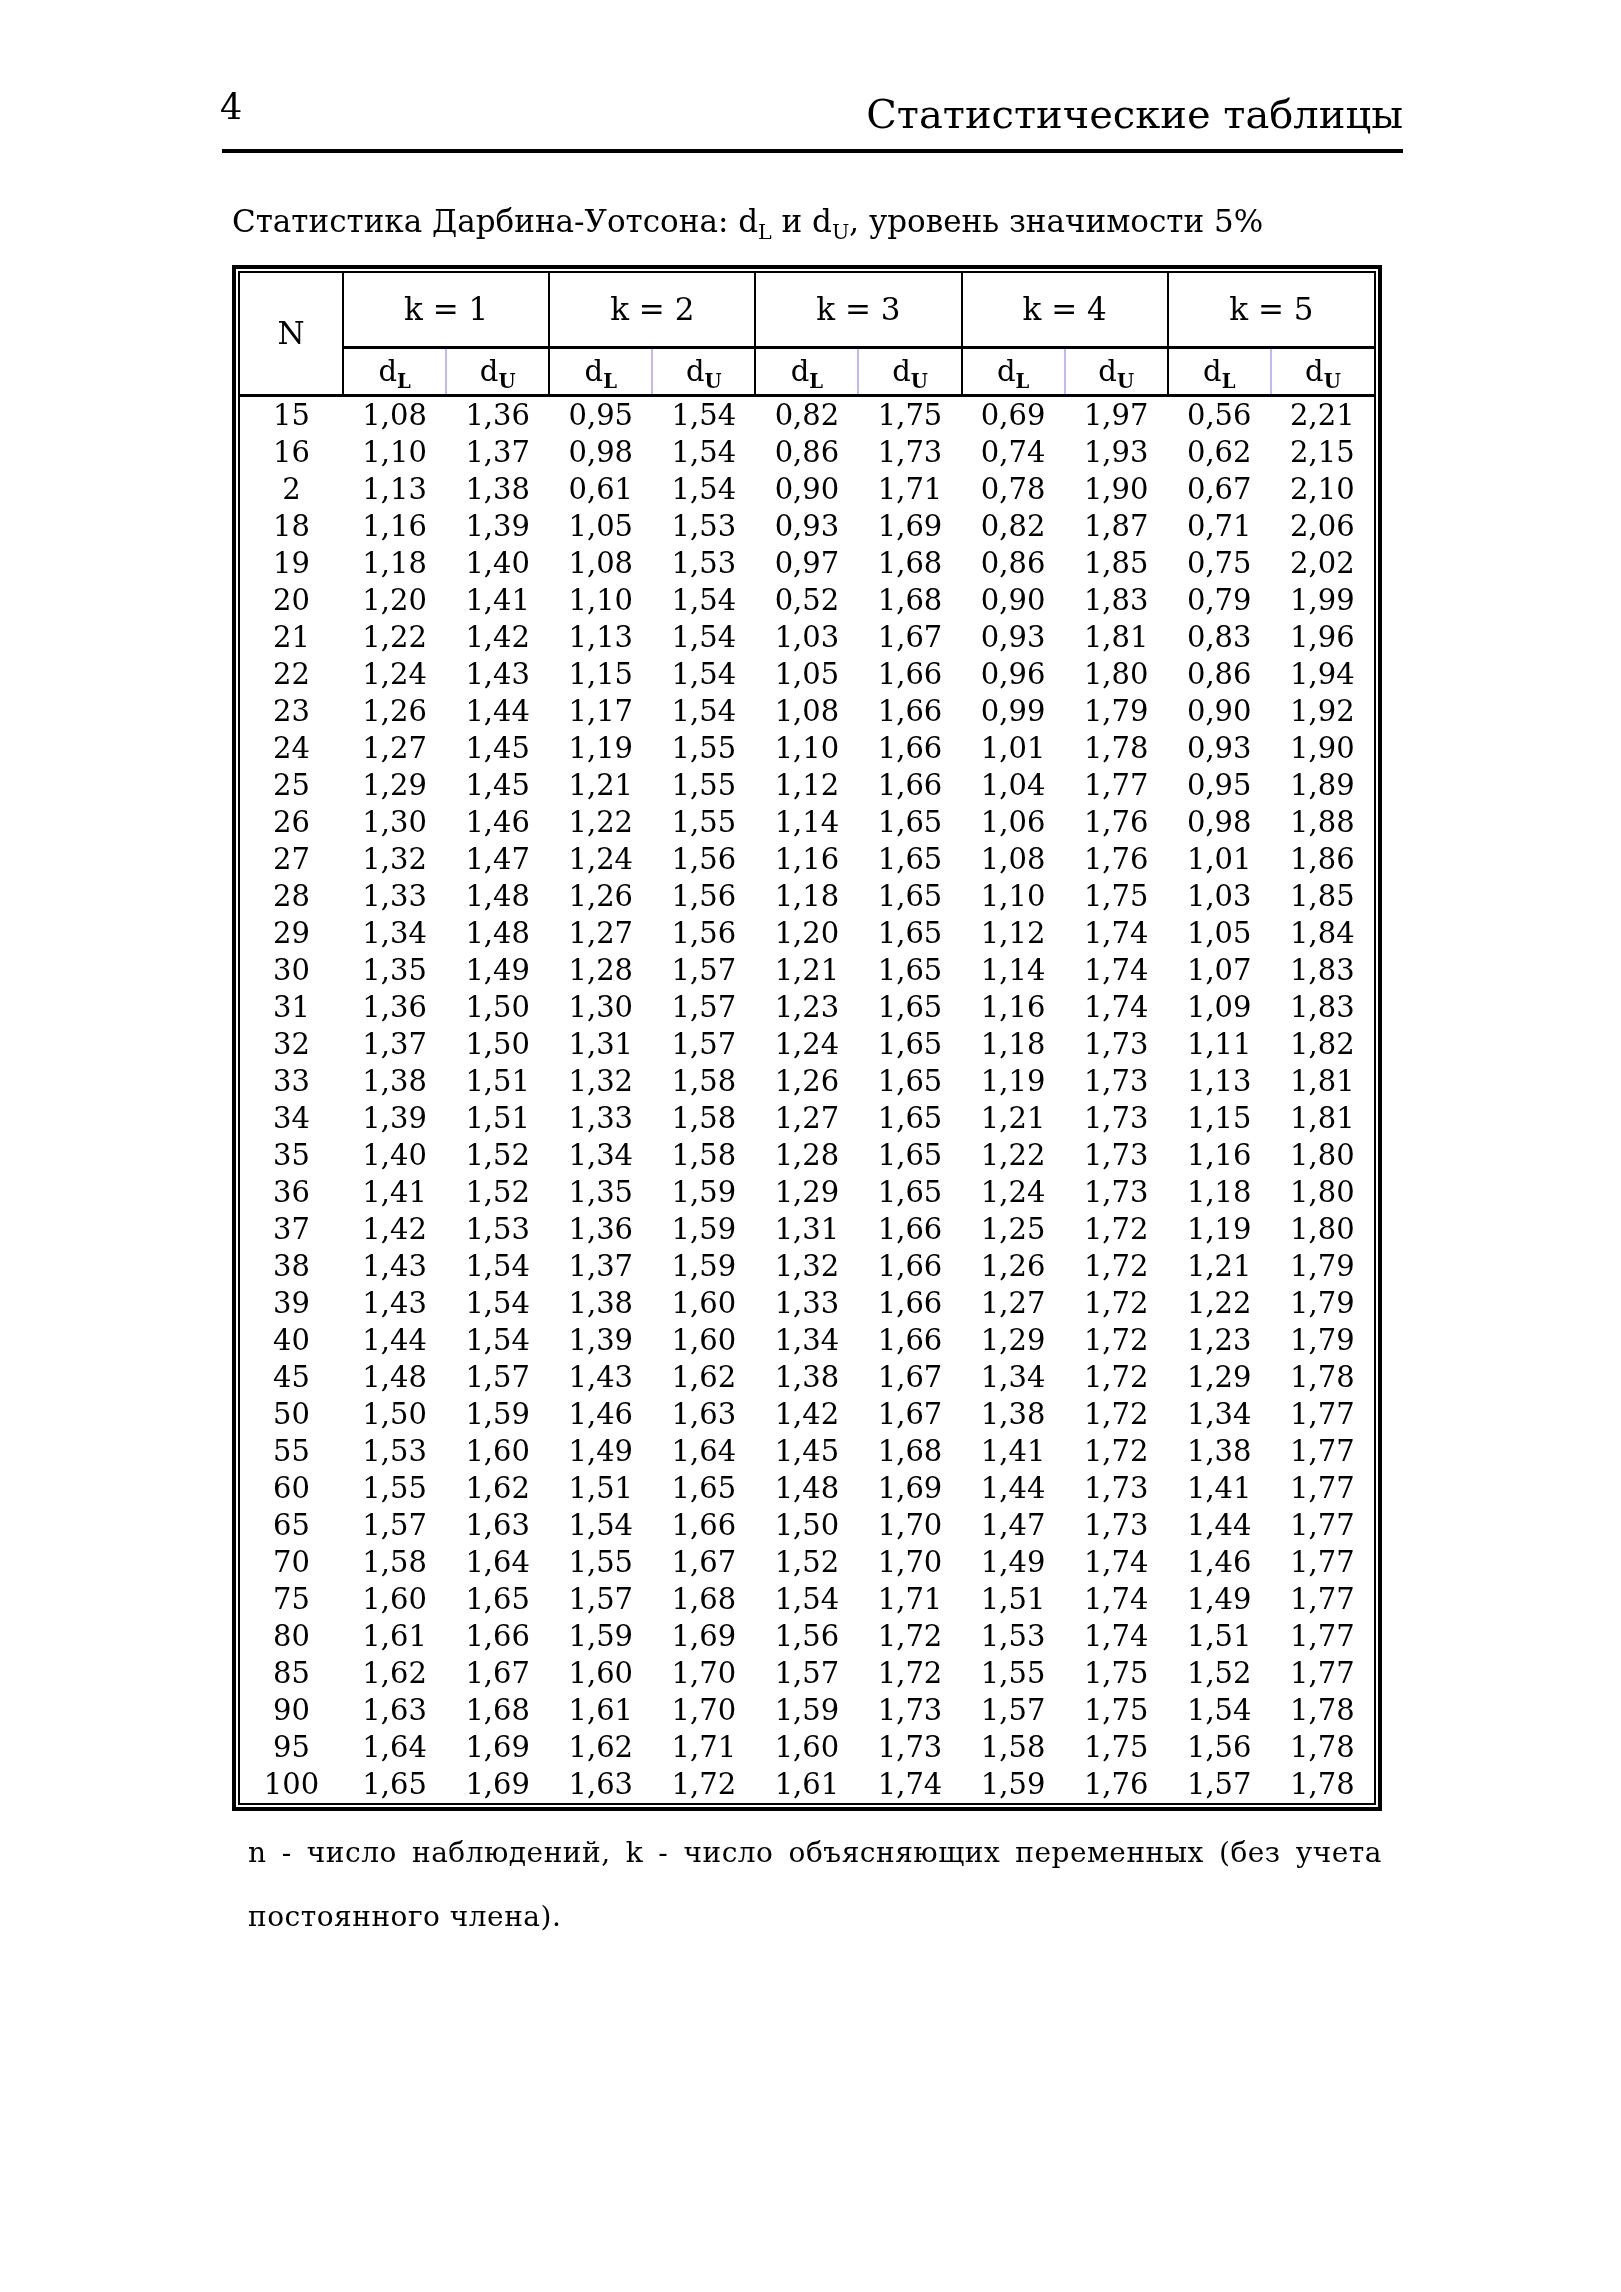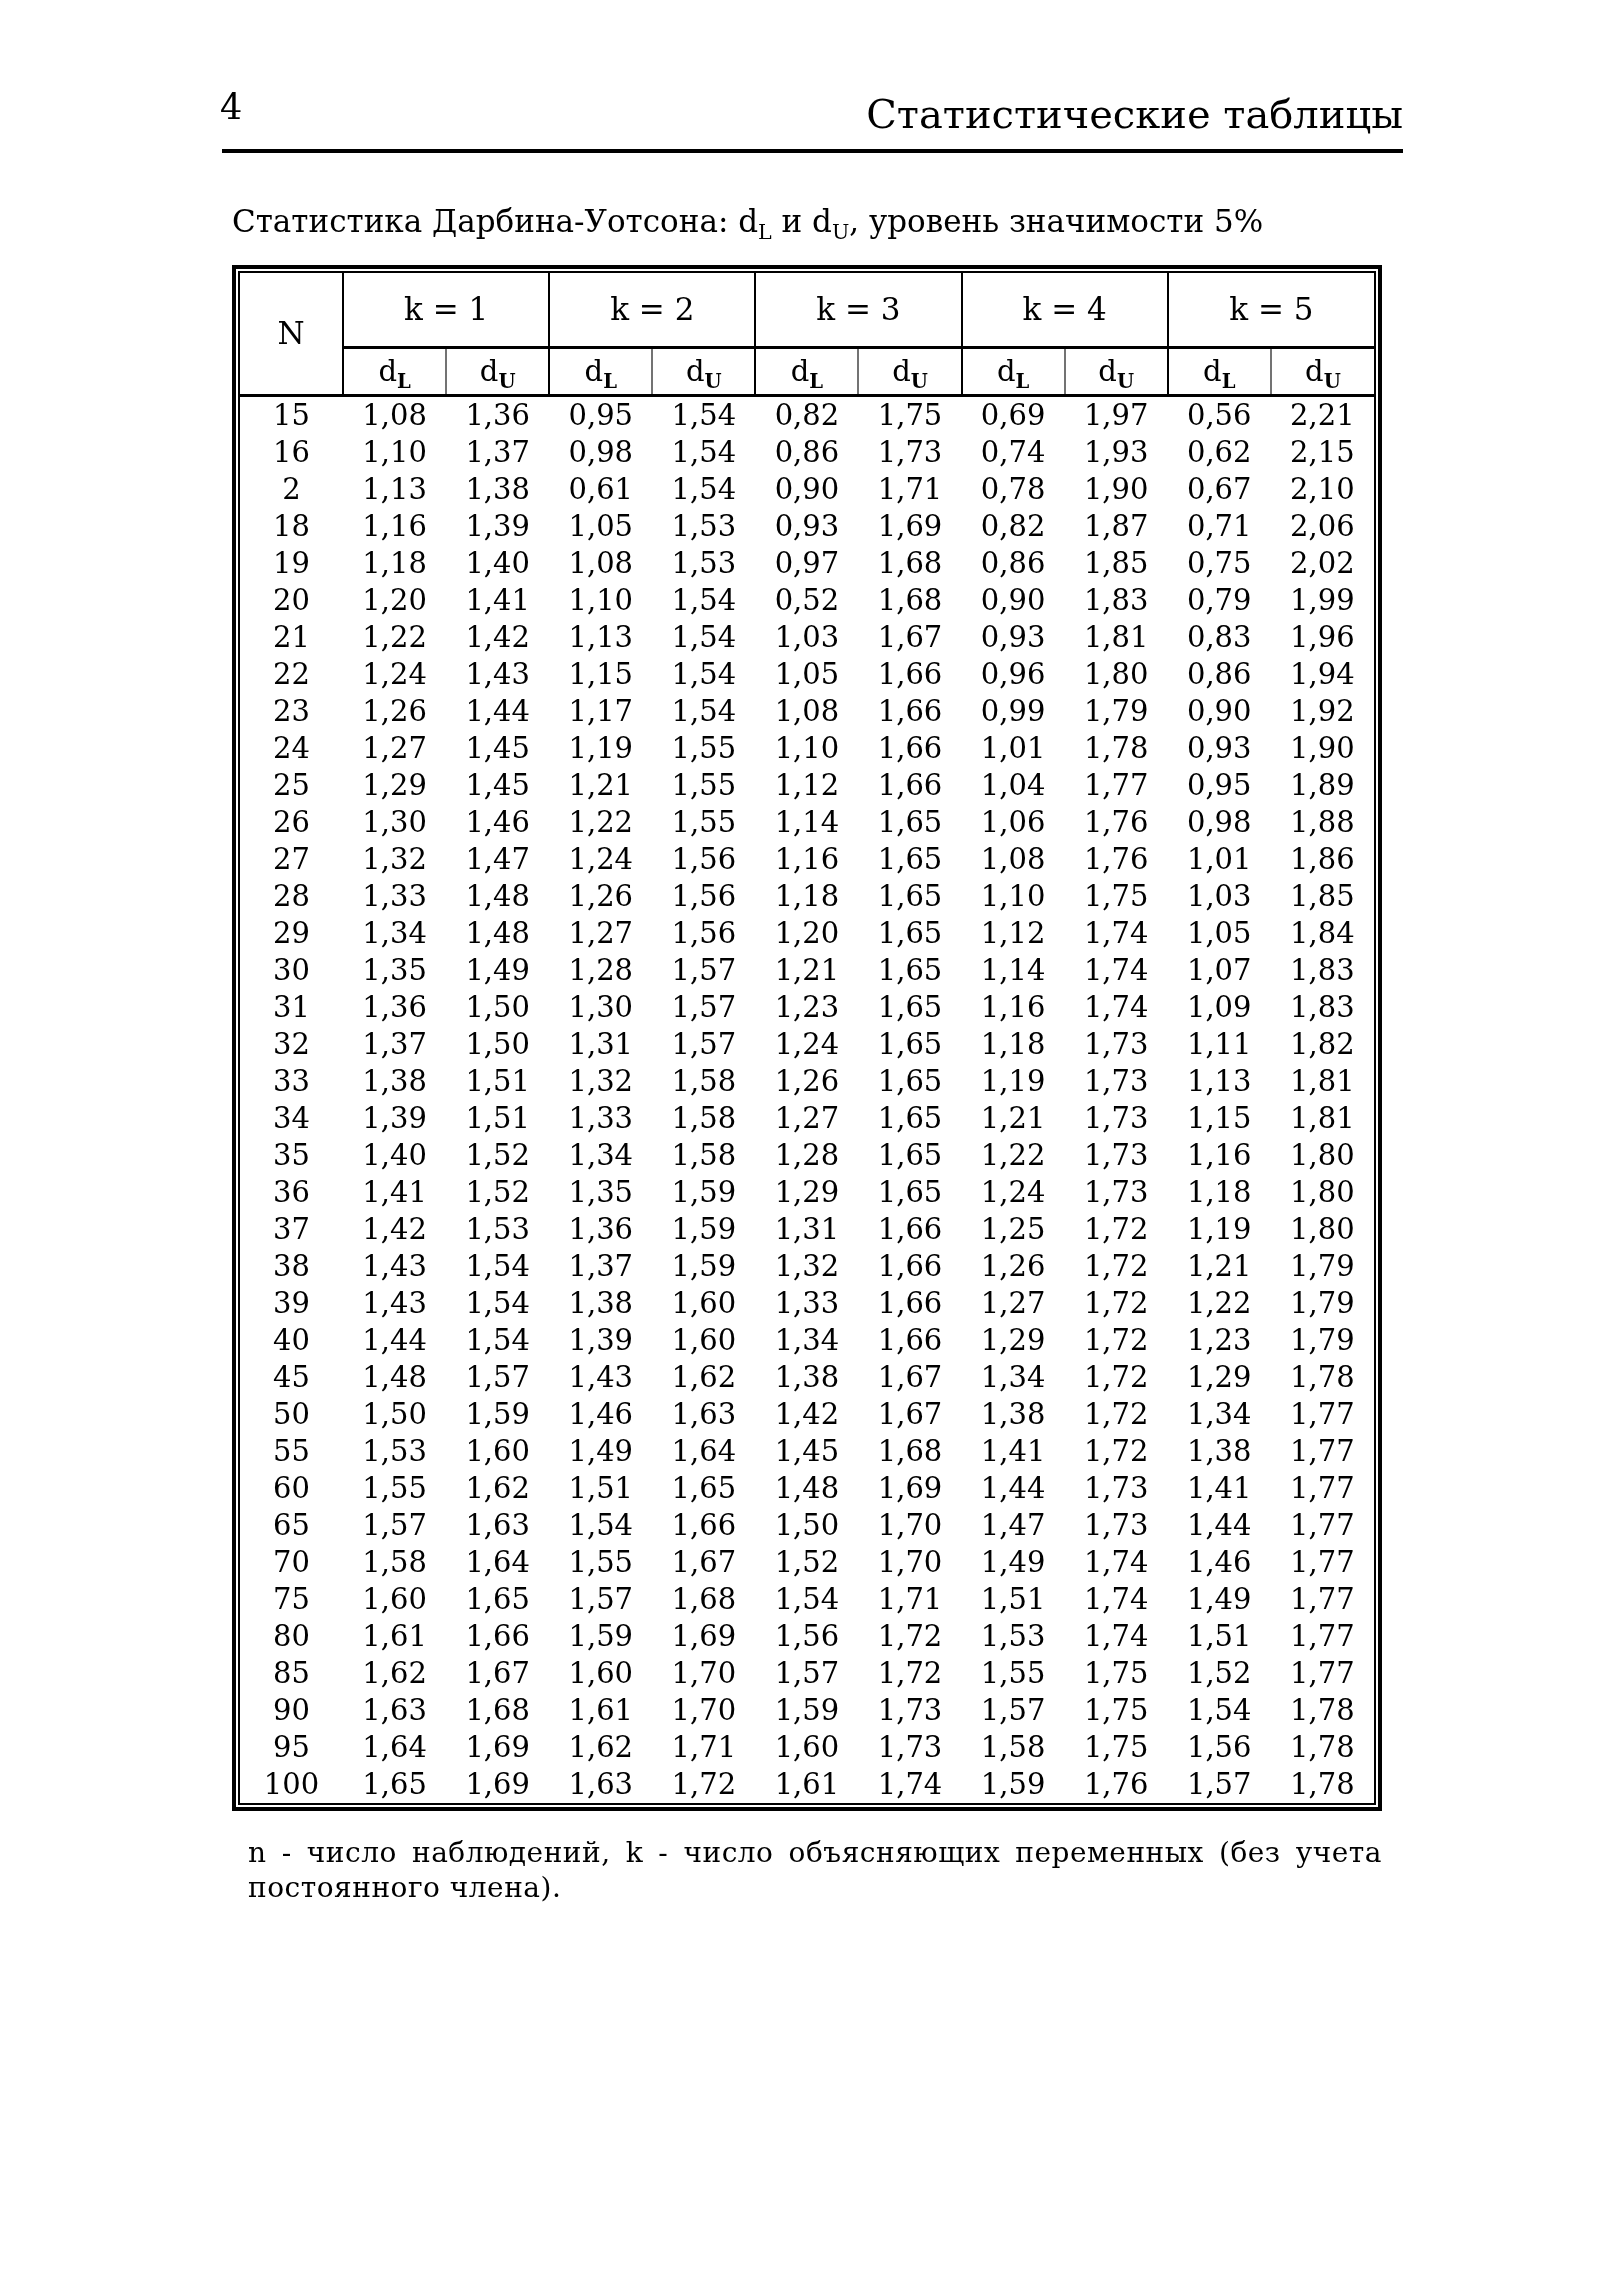--- a/index.html
+++ b/index.html
@@ -51,32 +51,32 @@
     border-left:2.9px solid #000;
     border-bottom:3.9px solid #000;
     font-weight:bold;font-size:31px;
   }
   th.sub-dl, th.sub-du{
     height:45px;
     border-bottom:3.9px solid #000;
     font-weight:bold;font-size:29px;margin-left:12px;
   }
   th.sub-dl{border-left:2.9px solid #000;}
-  th.sub-du{border-left:2px solid #737373;}
+  th.sub-du{border-left:2px solid #c4b5fd;}
   th.sub-dl:first-of-type{border-left:none;}
   th.sub-dl sub, th.sub-du sub{font-size:19.6px;line-height:0;font-weight:bold;}
   tbody td{height:37px;}
   tbody td.ncell{}
   .footnote{
     position:absolute;left:248px;top:1835px;width:1134px;
     font-weight:normal;font-size:28px;line-height:1.25;
     letter-spacing:0.5px;
   }
   .footnote .fline1{text-align:justify;text-align-last:justify;}
-  .footnote .fline2{text-align:left;}
+  .footnote .fline2{text-align:left;margin-top:29px;}
 </style>
 </head>
 <body>
 
 <div class="page">
 
   <div class="page-number">4</div>
   <div class="running-header">Статистические таблицы</div>
   <div class="header-rule"></div>
 

